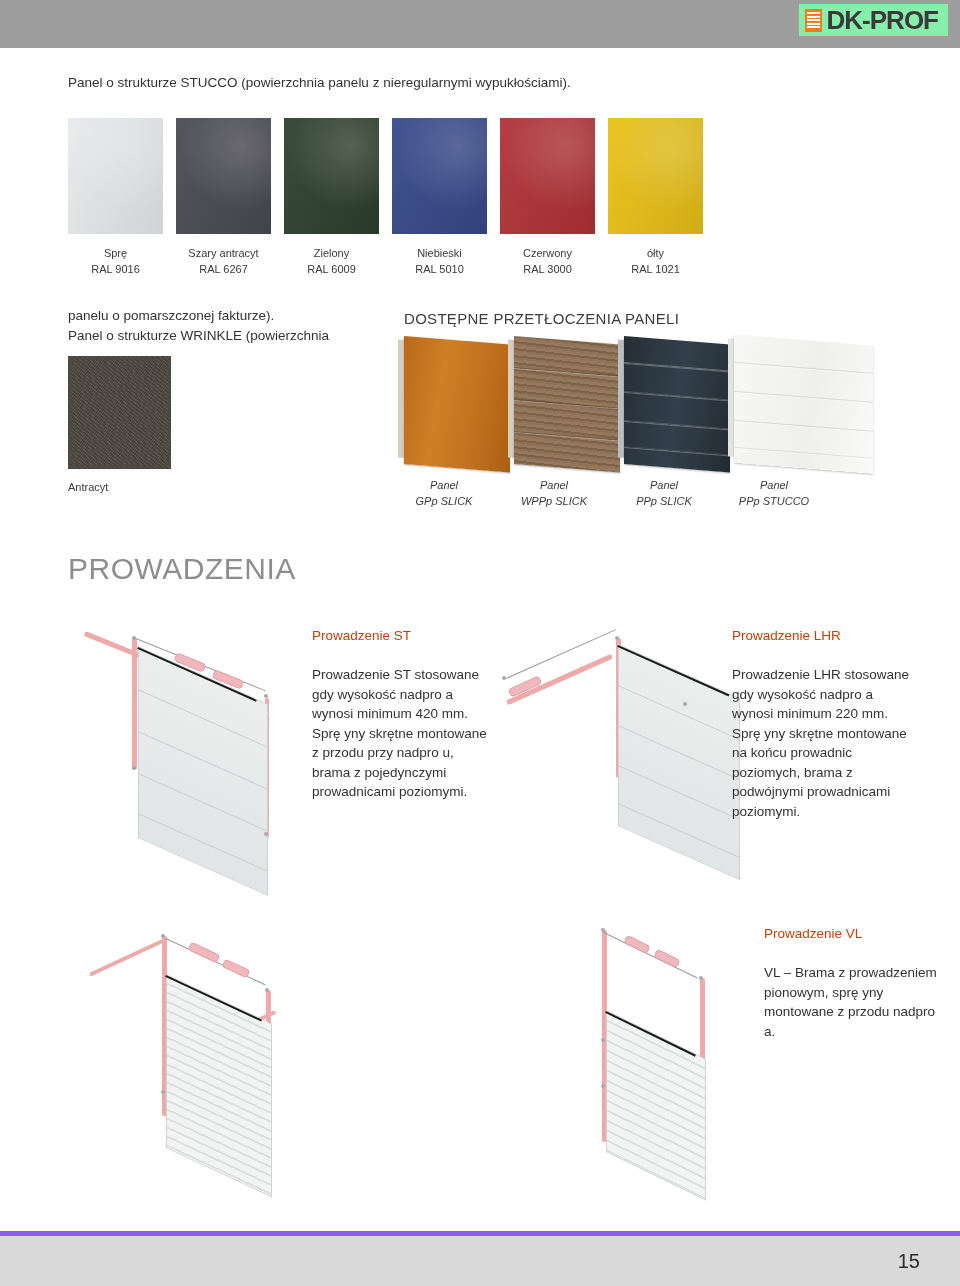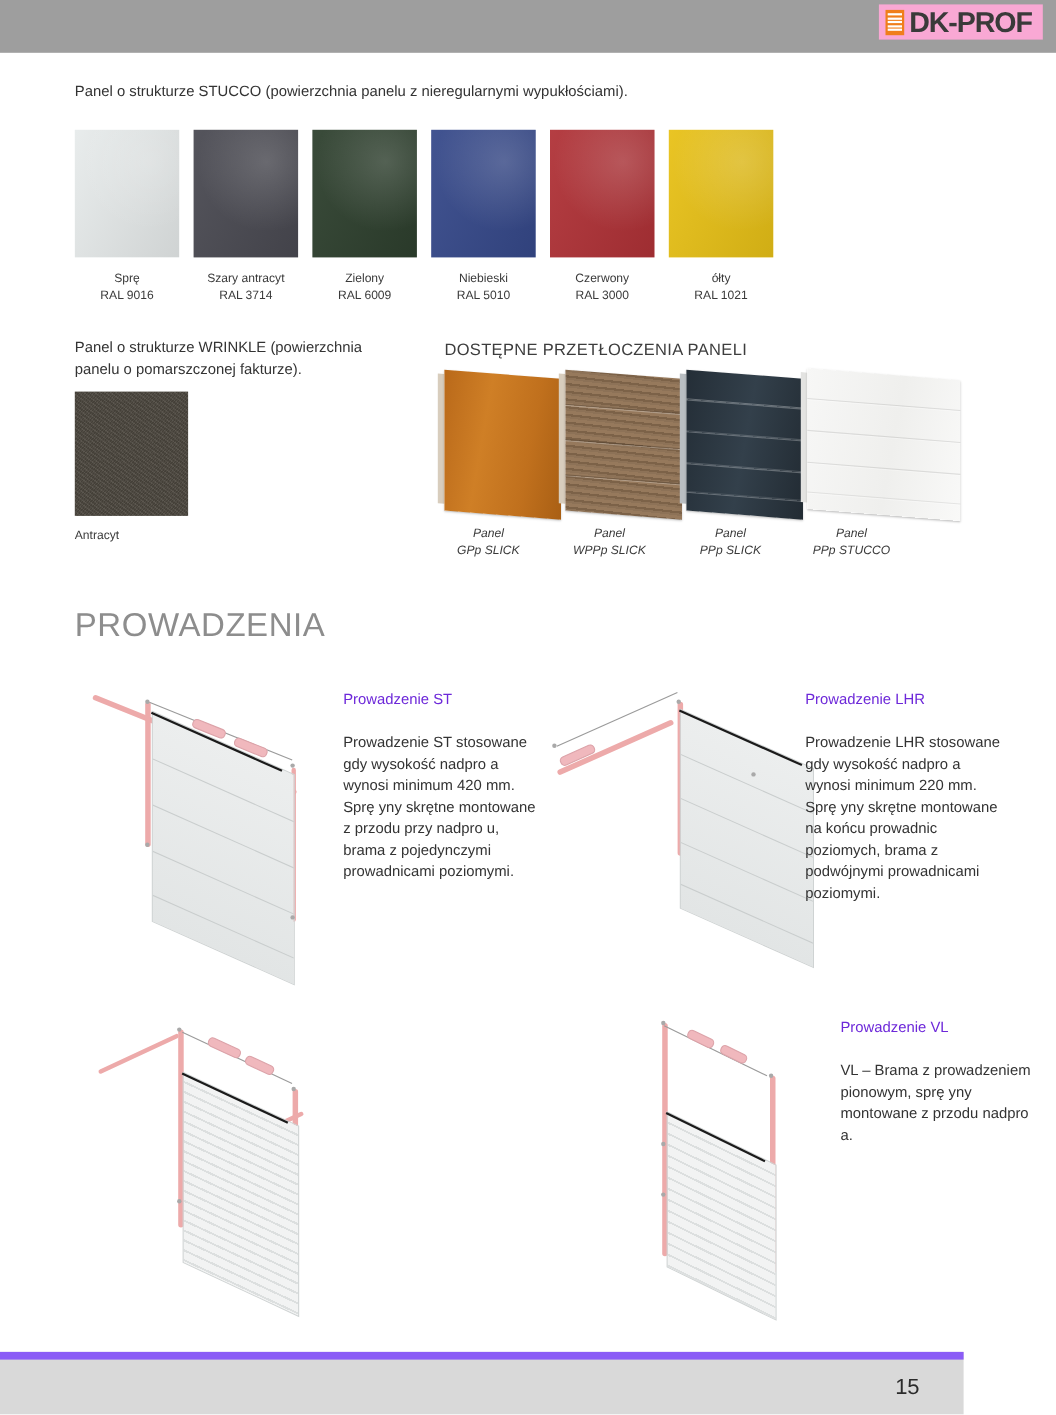--- a/index.html
+++ b/index.html
@@ -12,21 +12,21 @@
     overflow:hidden;
   }
 
   
   .header-bar{
     position:absolute;left:0;top:0;width:960px;height:48px;
     background:#9e9e9e;
   }
   .logo-box{
     position:absolute;right:12px;top:4px;
-    background:#f9a8d4;
+    background:#86efac;
     padding:3px 10px 3px 6px;
     display:flex;align-items:center;gap:5px;
   }
   .logo-mark{
     width:17px;height:23px;background:#f07e1b;
     display:flex;flex-direction:column;justify-content:space-evenly;
     padding:2px 2px;box-sizing:border-box;
   }
   .logo-mark i{display:block;height:2px;background:#ffffff;width:100%;}
   .logo-text{
@@ -41,21 +41,21 @@
   .caption{
     font-size:11px;line-height:1.45;color:#3a3a3a;text-align:center;
   }
   .section-title{
     font-size:15px;color:#3d3d3d;letter-spacing:.3px;
   }
   .big-title{
     font-size:30px;color:#8d8d8d;letter-spacing:.5px;font-weight:normal;
   }
   .guide-head{
-    font-size:13.5px;color:#6d28d9;
+    font-size:13.5px;color:#c2410c;
   }
 
   
   .stucco-text{position:absolute;left:68px;top:73px;width:800px;}
 
   
   .swatch-row{position:absolute;left:68px;top:118px;width:824px;
     display:flex;gap:13px;}
   .swatch-cell{width:95px;}
   .swatch-chip{
@@ -142,22 +142,22 @@
   .rail-l{background:#edaaaa;}
   .hw-dot{position:absolute;width:4px;height:4px;border-radius:50%;
     background:#a9a9a9;}
   .spring{position:absolute;height:7px;border-radius:4px;
     background:#f0b8bd;border:1px solid #dca3a9;}
   .thin{position:absolute;background:#9a9a9a;height:1px;}
   .blk{position:absolute;background:#1b1b1b;height:2px;}
 
   
   .footer-bar{
-    position:absolute;left:0;bottom:0;width:876px;height:50px;
-    background:#d9d9d9;border-top:7px solid #8b5cf6;
+    position:absolute;left:0;bottom:0;width:960px;height:50px;
+    background:#d9d9d9;border-top:5px solid #8b5cf6;
   }
   .page-num{
     position:absolute;right:40px;top:14px;
     font-size:20px;color:#2b2b2b;
   }
 </style>
 </head>
 <body>
 
 <div class="header-bar"></div>
@@ -179,21 +179,21 @@
     <div class="swatch-chip" style="background:#e7ebeb"></div>
     <div class="swatch-label caption">
       <span class="nm">Sprę</span>
       <span class="ral">RAL 9016</span>
     </div>
   </div>
   <div class="swatch-cell">
     <div class="swatch-chip" style="background:#4a4a52"></div>
     <div class="swatch-label caption">
       <span class="nm">Szary antracyt</span>
-      <span class="ral">RAL 3714</span>
+      <span class="ral">RAL 6267</span>
     </div>
   </div>
   <div class="swatch-cell">
     <div class="swatch-chip" style="background:#2e402e"></div>
     <div class="swatch-label caption">
       <span class="nm">Zielony</span>
       <span class="ral">RAL 6009</span>
     </div>
   </div>
   <div class="swatch-cell">
@@ -213,22 +213,22 @@
   <div class="swatch-cell">
     <div class="swatch-chip" style="background:#e8c117"></div>
     <div class="swatch-label caption">
       <span class="nm">ółty</span>
       <span class="ral">RAL 1021</span>
     </div>
   </div>
 </div>
 
 <div class="wrinkle-text para">
+  <div>panelu o pomarszczonej fakturze).</div>
   <div>Panel o strukturze WRINKLE (powierzchnia</div>
-  <div>panelu o pomarszczonej fakturze).</div>
 </div>
 <div class="wrinkle-chip"></div>
 <div class="wrinkle-cap">
   <div class="caption">Antracyt</div>
 </div>
 
 <div class="profiles-title section-title">DOSTĘPNE PRZETŁOCZENIA PANELI</div>
 
 <div class="profiles-row">
   <div class="profile p1">

